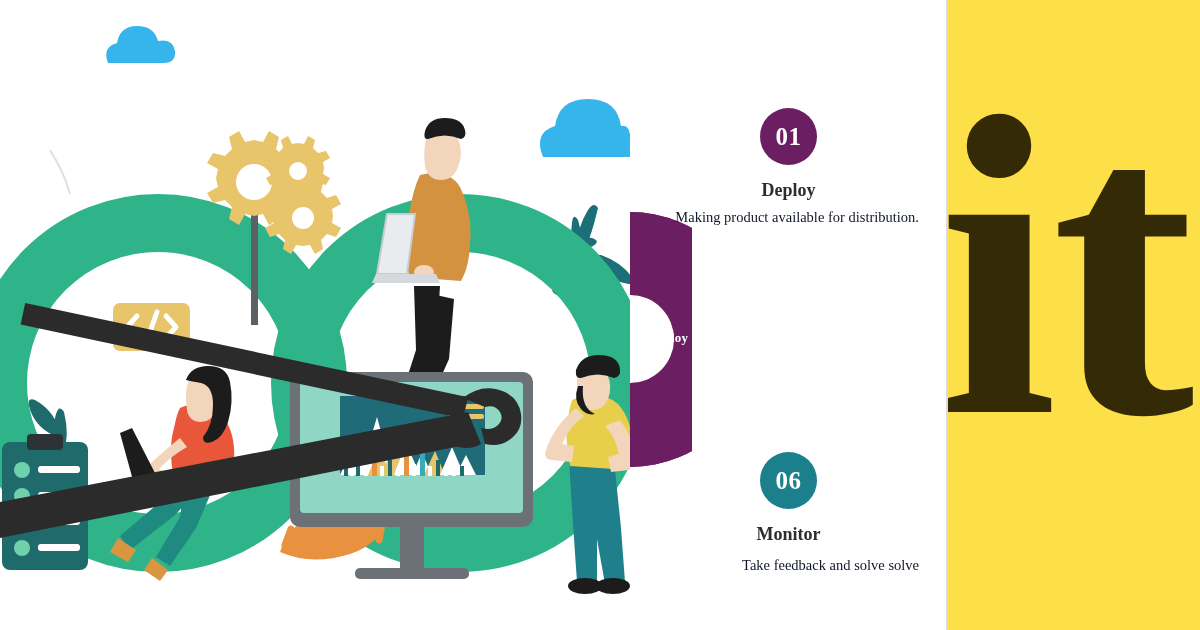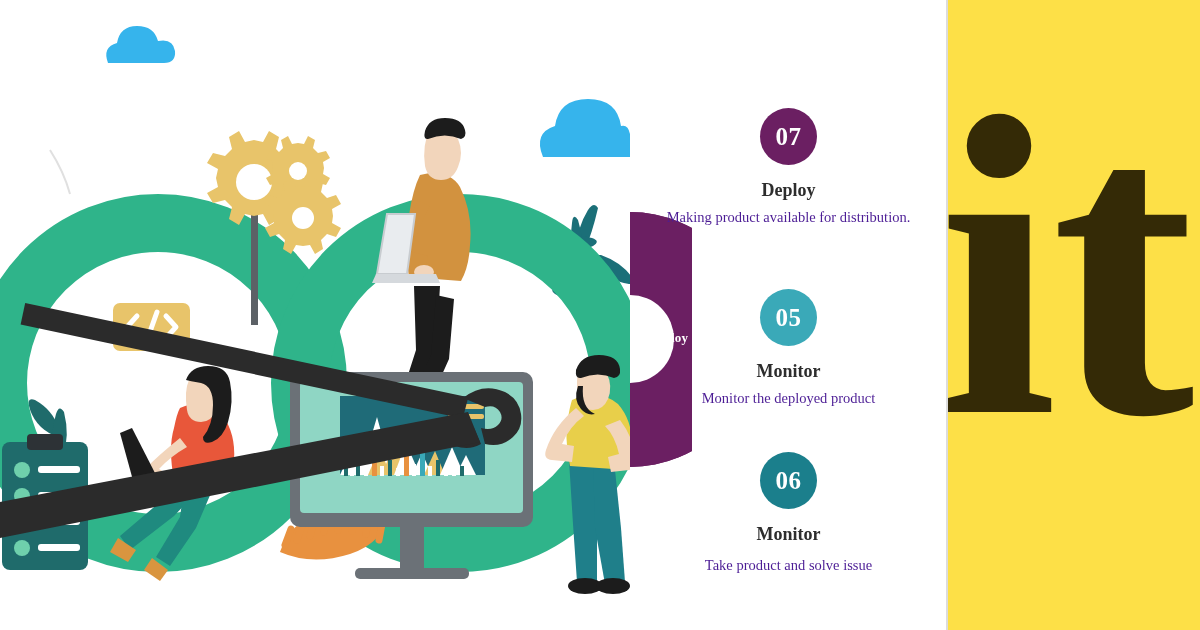--- a/index.html
+++ b/index.html
@@ -40,22 +40,23 @@
     margin:0 auto;display:flex;align-items:center;justify-content:center;
     color:#ffffff;font-family:"Liberation Serif", serif;
     font-size:25px;font-weight:bold;letter-spacing:.5px;
   }
   .step-title{
     margin-top:15px;font-family:"Liberation Serif", serif;
     font-size:18px;font-weight:bold;color:#2d2d2d;
   }
   .step-desc{
     margin-top:7px;font-family:"Liberation Serif", serif;
-    font-size:14.5px;color:#4c1d95;line-height:1.32;
+    font-size:14.5px;color:#0f172a;line-height:1.32;
     padding:0 28px;
+    text-align:right;
   }
   .step-desc.loose{line-height:1.85;}
 
   
   .divider{position:absolute;left:946px;top:0;width:2px;height:630px;background:#dcdcdc;}
   .black-panel{
     position:absolute;left:948px;top:0;width:280px;height:630px;
     background:#fde047;overflow:hidden;
   }
   .big-text{
@@ -274,40 +275,33 @@
         <path d="M62 0 A127 127 0 0 1 62 255 L62 210 A82 82 0 0 0 62 45 Z" fill="#6b1f62"></path>
         <path d="M0 0 L62 0 A127 127 0 0 1 62 255 L0 255 Z" fill="#6b1f62"></path>
         <circle cx="62" cy="127" r="44" fill="#ffffff"></circle>
         <path d="M0 83 L18 83 A44 44 0 0 0 18 171 L0 171 Z" fill="#6b1f62"></path>
       </svg>
     </div>
     <div class="deploy-arc-label">Deploy</div>
 
     <div class="step" style="top:108px;">
       <div class="badge" style="background:#6b1f62;">
-        <span>07</span>
+        <span>01</span>
       </div>
       <div class="step-title">Deploy</div>
       <div class="step-desc">Making product available for distribution.</div>
     </div>
 
-    <div class="step" style="top:289px;">
-      <div class="badge" style="background:#3aa9b8;">
-        <span>05</span>
-      </div>
-      <div class="step-title">Monitor</div>
-      <div class="step-desc">Monitor the deployed product</div>
-    </div>
 
     <div class="step" style="top:452px;">
       <div class="badge" style="background:#1b7f8c;">
         <span>06</span>
       </div>
       <div class="step-title">Monitor</div>
-      <div class="step-desc loose">Take product and solve issue</div>
+      <div class="step-desc loose">Take feedback and solve solve</div>
     </div>
   </div>
 
   <div class="divider"></div>
   <div class="black-panel">
     <div class="big-text">it</div>
   </div>
 
 </div>
 

